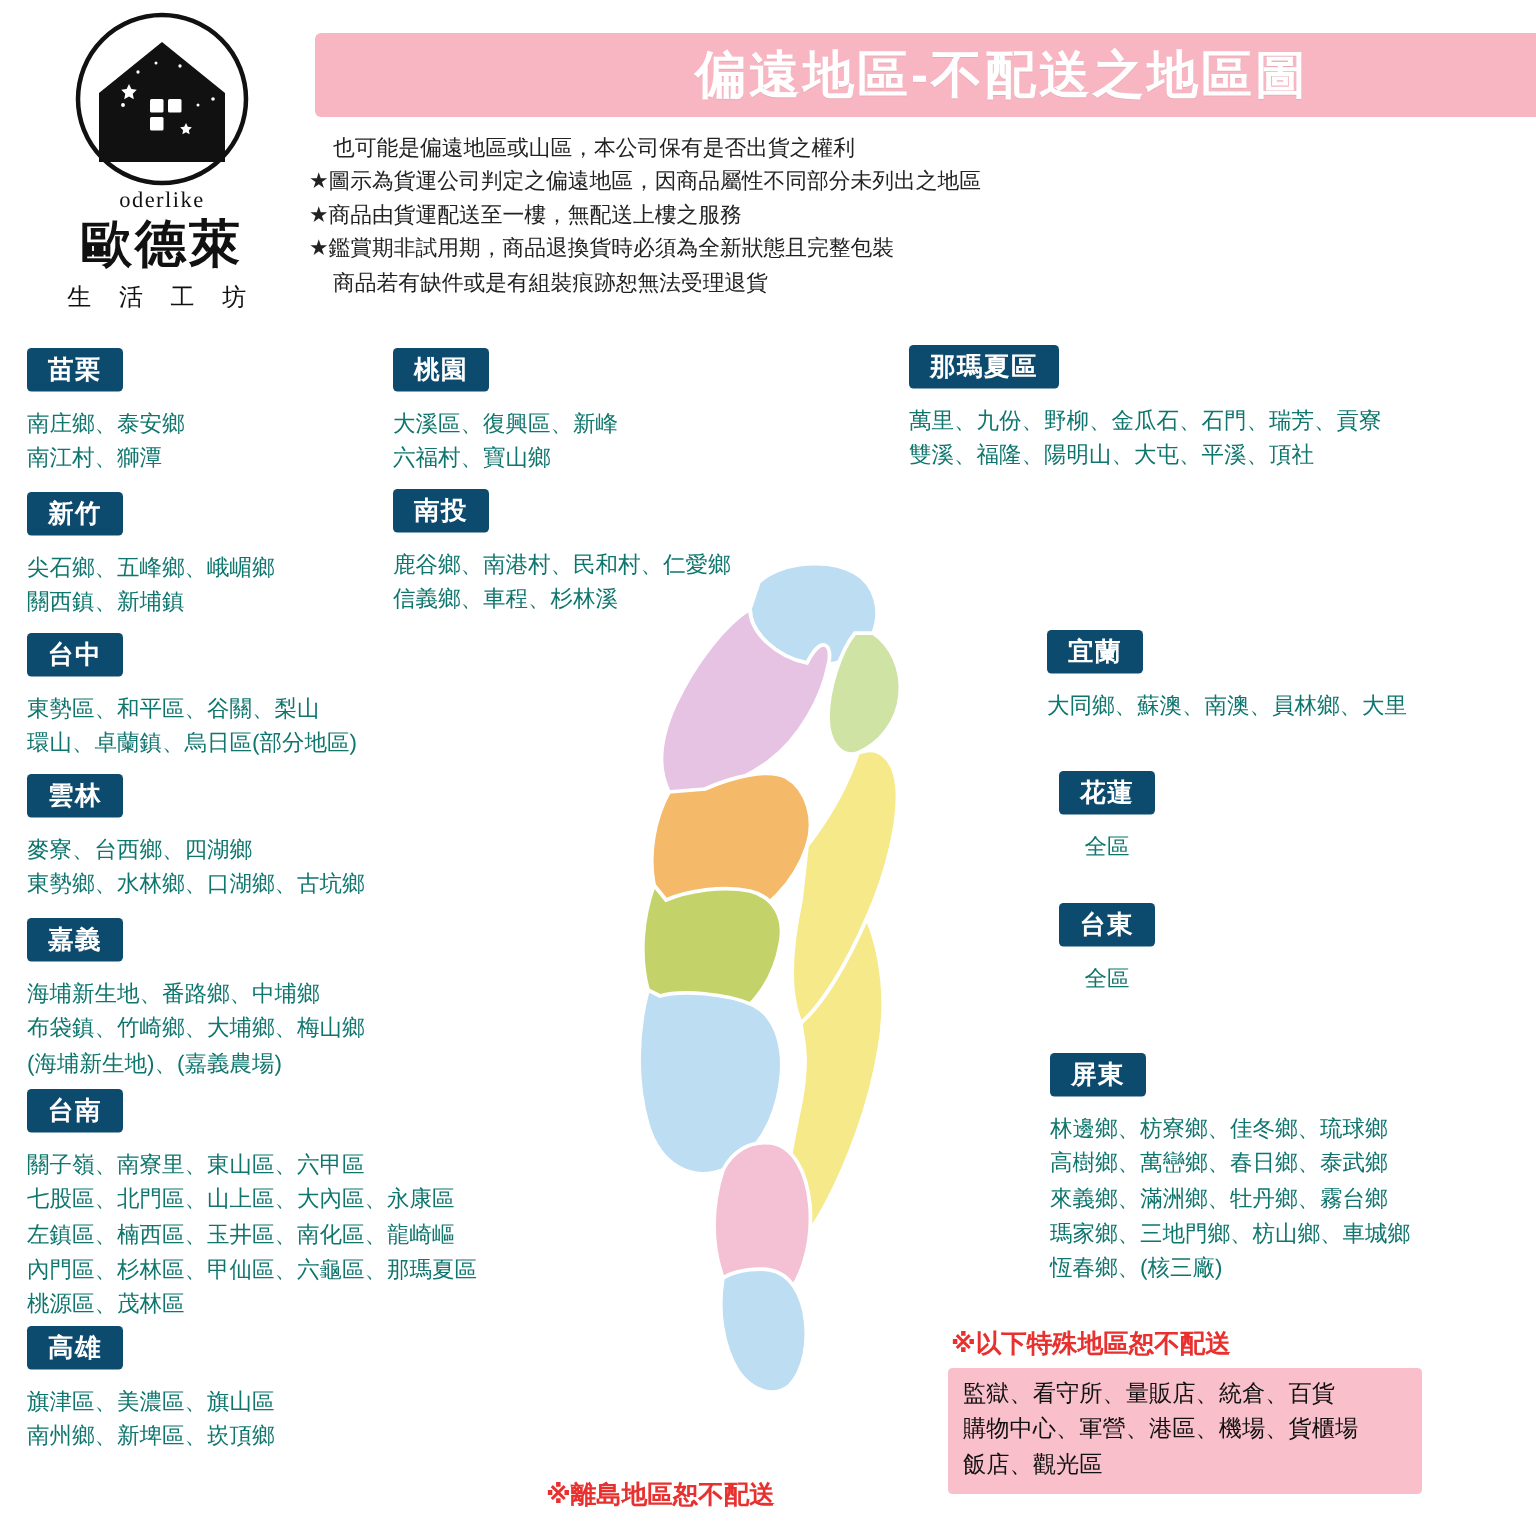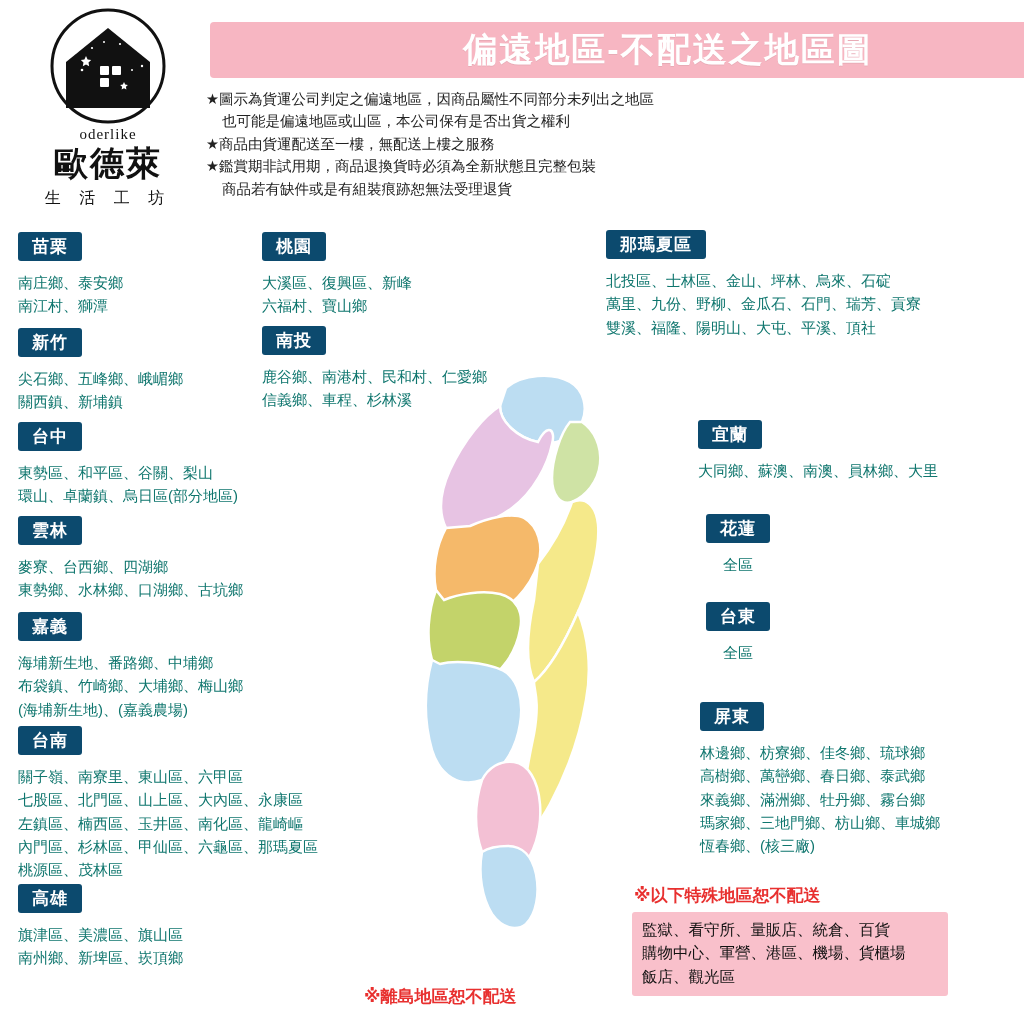--- a/index.html
+++ b/index.html
@@ -100,22 +100,22 @@
     <div class="logo-sub">oderlike</div>
     <div class="logo-cn">歐德萊</div>
     <div class="logo-cn2">生 活 工 坊</div>
   </div>
 
   <div class="title-bar">
     <span>偏遠地區-不配送之地區圖</span>
   </div>
 
   <div class="notes">
+    <div class="line ind">也可能是偏遠地區或山區，本公司保有是否出貨之權利</div>
     <div class="line">★圖示為貨運公司判定之偏遠地區，因商品屬性不同部分未列出之地區</div>
-    <div class="line ind">也可能是偏遠地區或山區，本公司保有是否出貨之權利</div>
     <div class="line">★商品由貨運配送至一樓，無配送上樓之服務</div>
     <div class="line">★鑑賞期非試用期，商品退換貨時必須為全新狀態且完整包裝</div>
     <div class="line ind">商品若有缺件或是有組裝痕跡恕無法受理退貨</div>
   </div>
 
   <div class="map">
     <svg width="300" height="600" viewBox="0 0 300 600">
 
       <path d="M118 28 C134 14 165 12 182 22 C196 30 200 48 194 62 C188 78 168 86 150 82 C130 78 112 62 112 46 Z" fill="#bcddf2" stroke="#ffffff" stroke-width="2.5"></path>
 
@@ -211,21 +211,20 @@
     <div class="tag">南投</div>
     <div class="body">
       <div>鹿谷鄉、南港村、民和村、仁愛鄉</div>
       <div>信義鄉、車程、杉林溪</div>
     </div>
   </div>
 
   <div class="block" style="left:606px;top:230px;">
     <div class="tag">那瑪夏區</div>
     <div class="body">
-      <div>北投區、士林區、金山、坪林、烏來、石碇</div>
       <div>萬里、九份、野柳、金瓜石、石門、瑞芳、貢寮</div>
       <div>雙溪、福隆、陽明山、大屯、平溪、頂社</div>
     </div>
   </div>
 
   <div class="block" style="left:698px;top:420px;">
     <div class="tag">宜蘭</div>
     <div class="body">
       <div>大同鄉、蘇澳、南澳、員林鄉、大里</div>
     </div>

